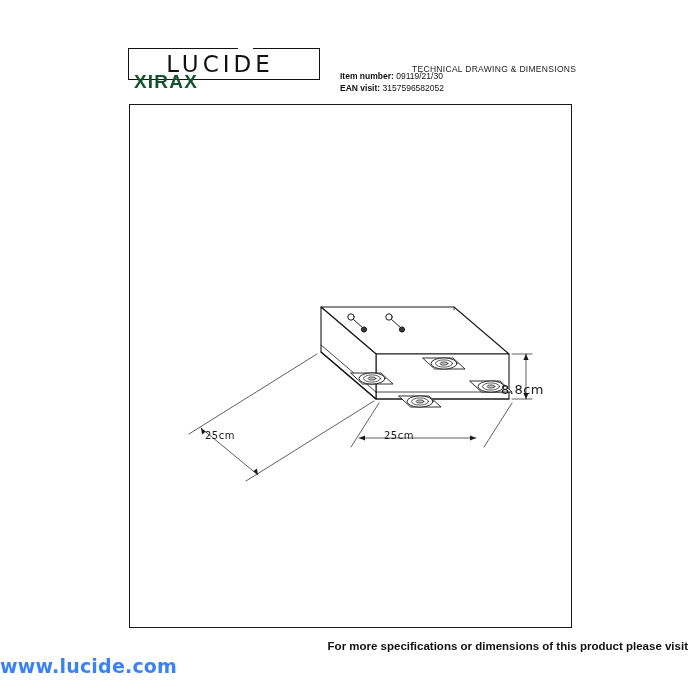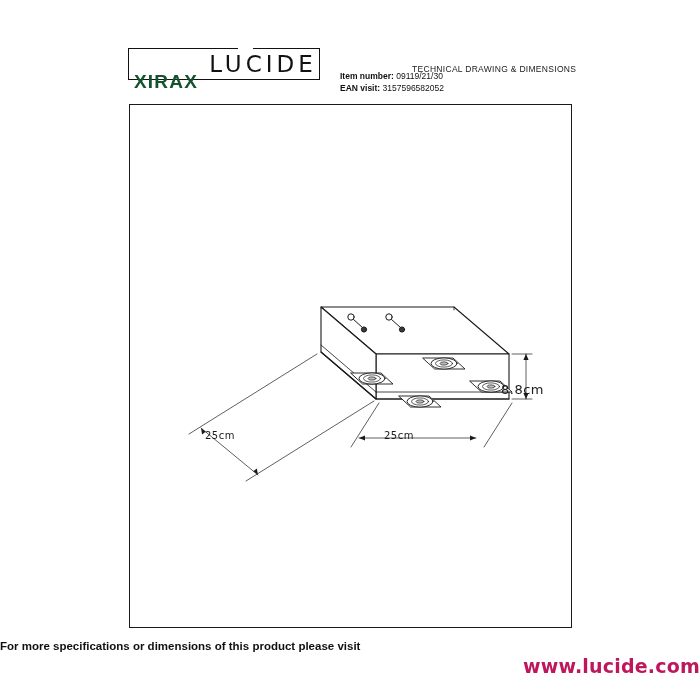--- a/index.html
+++ b/index.html
@@ -38,21 +38,20 @@
     left: 128px;
     top: 27px;
     width: 184px;
     text-align: center;
     font-family: "DejaVu Sans", sans-serif;
     font-size: 23px;
     letter-spacing: 4px;
     font-weight: 400;
     color: #111;
     line-height: 26px;
-    padding-left: 43px;
   }
   .logo-mask {
     position: absolute;
     left: 238px;
     top: 22px;
     width: 15px;
     height: 7px;
     background: #ffffff;
   }
 
@@ -123,35 +122,35 @@
     color: #1a1a1a;
     letter-spacing: 0.5px;
   }
 
   
   .footer-line1 {
     position: absolute;
     left: 0;
     top: 640px;
     width: 688px;
-    text-align: left;
+    text-align: right;
     font-size: 11.5px;
     font-weight: bold;
     color: #111;
     font-family: "Liberation Sans", sans-serif;
   }
   .footer-line2 {
     position: absolute;
     left: 0;
     top: 655px;
     width: 700px;
-    text-align: right;
+    text-align: left;
     font-size: 19px;
     font-weight: bold;
-    color: #be185d;
+    color: #3b82f6;
     font-family: "DejaVu Sans", sans-serif;
     letter-spacing: 0.2px;
   }
 </style>
 </head>
 <body>
 
 <div class="header">
   <div class="logo-box"></div>
   <div class="logo-text">LUCIDE</div>

